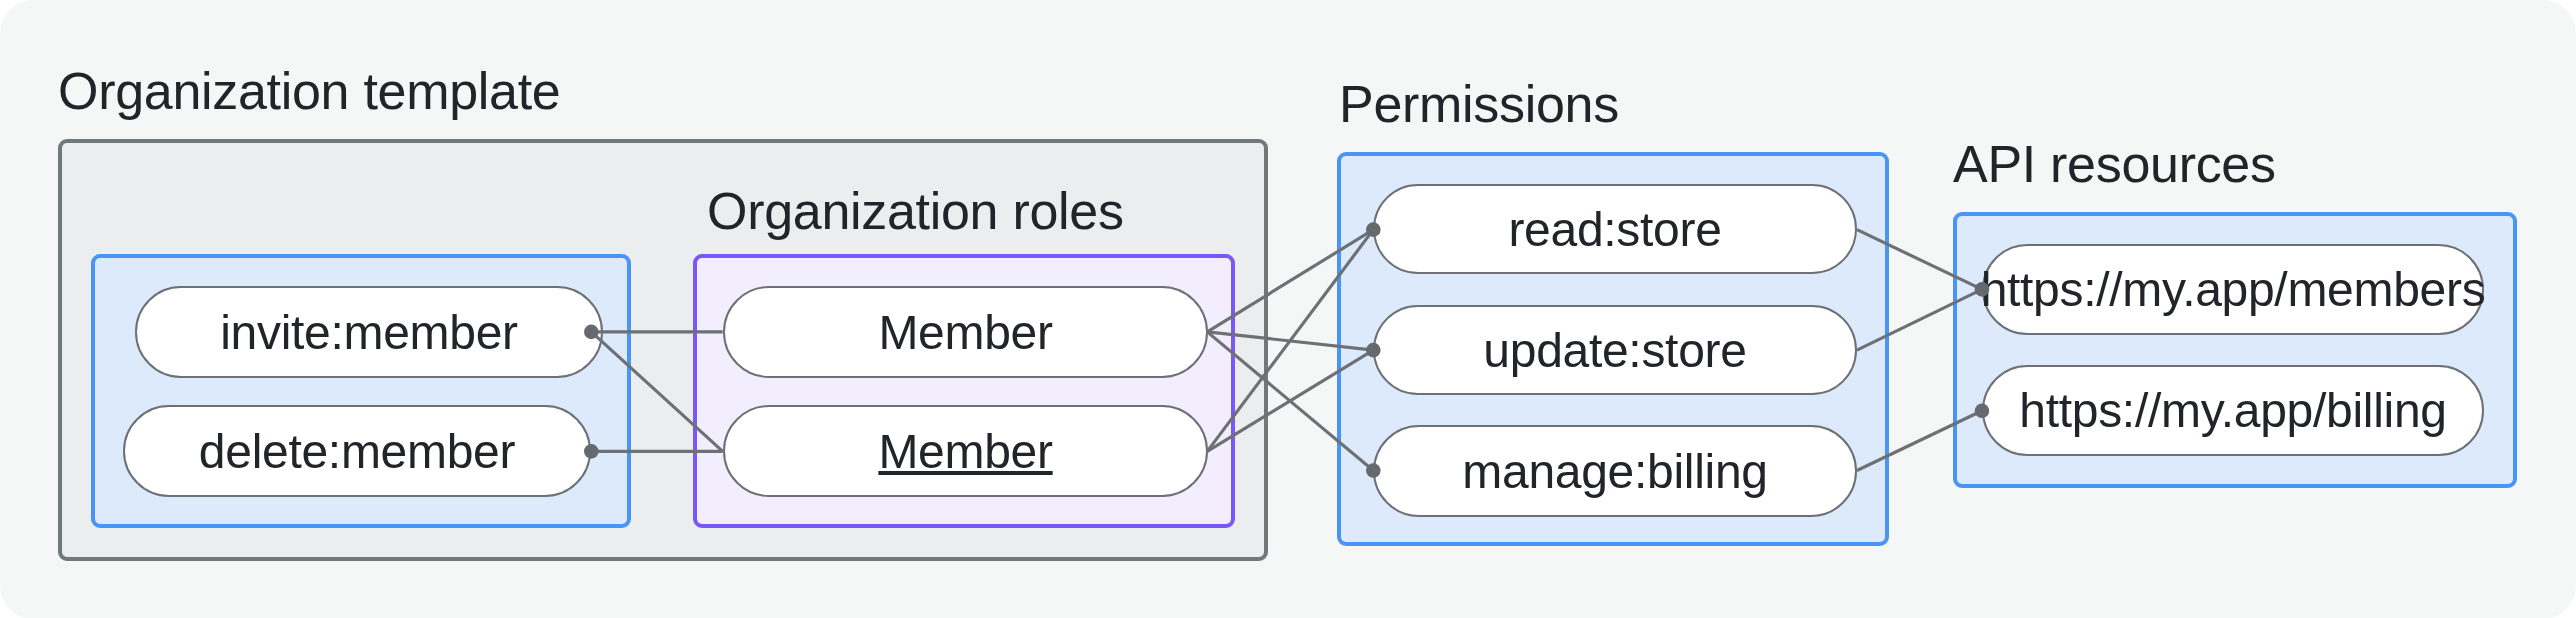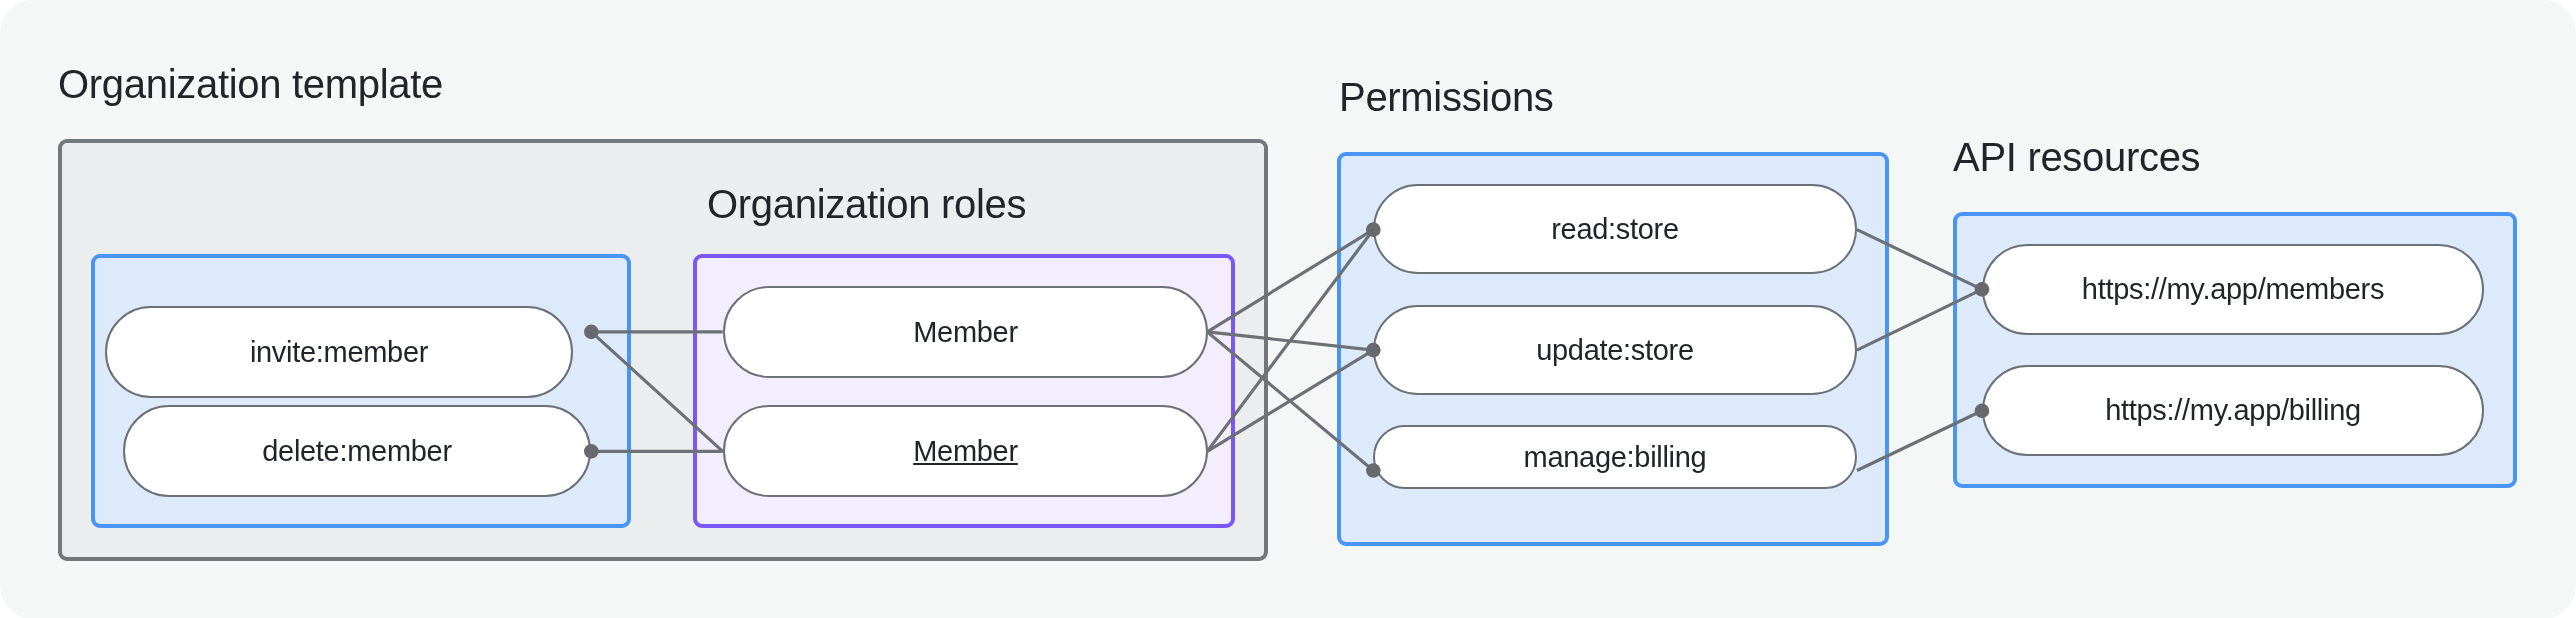--- a/index.html
+++ b/index.html
@@ -11,21 +11,21 @@
   .canvas {
     position: relative;
     width: 2576px;
     height: 619px;
     background: var(--c-bg, #f5f6f6);
     border-radius: 33px;
     overflow: hidden;
   }
   .group-label {
     position: absolute;
-    font-size: 40px;
+    font-size: 52px;
     line-height: 1.2;
     letter-spacing: -0.3px;
     color: var(--c-text, #212529);
     white-space: nowrap;
   }
   .box {
     position: absolute;
     border-radius: 9px;
     box-sizing: border-box;
   }
@@ -55,21 +55,21 @@
 
   .pill {
     position: absolute;
     box-sizing: border-box;
     background: var(--c-pill-fill, #ffffff);
     border: 2.7px solid var(--c-pill-border, #6d7175);
     border-radius: 912px;
     display: flex;
     align-items: center;
     justify-content: center;
-    font-size: 29px;
+    font-size: 48px;
     letter-spacing: -0.3px;
     color: var(--c-text, #212529);
     white-space: nowrap;
   }
   #edge-layer {
     position: absolute;
     left: 0;
     top: 0;
     width: 2576px;
     height: 619px;
@@ -94,39 +94,39 @@
 
   <div class="group-label" id="lbl-perms">Permissions</div>
 
   <div class="box box-blue" id="box-perms"></div>
 
   <div class="group-label" id="lbl-api">API resources</div>
 
   <div class="box box-blue" id="box-api"></div>
 
   <div id="node-layer">
-      <div class="pill" style="left: 105px; top: 286px; width: 468px; height: 92px; margin-top: 20px;">
+      <div class="pill" style="left: 135px; top: 286px; width: 468px; height: 92px;">
         <span>invite:member</span>
       </div>
       <div class="pill" style="left: 123px; top: 405px; width: 468px; height: 92px;">
         <span>delete:member</span>
       </div>
       <div class="pill" style="left: 723px; top: 286px; width: 485px; height: 92px;">
         <span>Member</span>
       </div>
       <div class="pill" style="left: 723px; top: 405px; width: 485px; height: 92px; text-decoration: underline;">
         <span>Member</span>
       </div>
       <div class="pill" style="left: 1373px; top: 184px; width: 484px; height: 90px;">
         <span>read:store</span>
       </div>
       <div class="pill" style="left: 1373px; top: 305px; width: 484px; height: 90px;">
         <span>update:store</span>
       </div>
-      <div class="pill" style="left: 1373px; top: 425px; width: 484px; height: 64px;">
+      <div class="pill" style="left: 1373px; top: 425px; width: 484px; height: 92px;">
         <span>manage:billing</span>
       </div>
       <div class="pill" style="left: 1982px; top: 244px; width: 502px; height: 91px;">
         <span>https://my.app/members</span>
       </div>
       <div class="pill" style="left: 1982px; top: 365px; width: 502px; height: 91px;">
         <span>https://my.app/billing</span>
       </div>
     </div>
 

